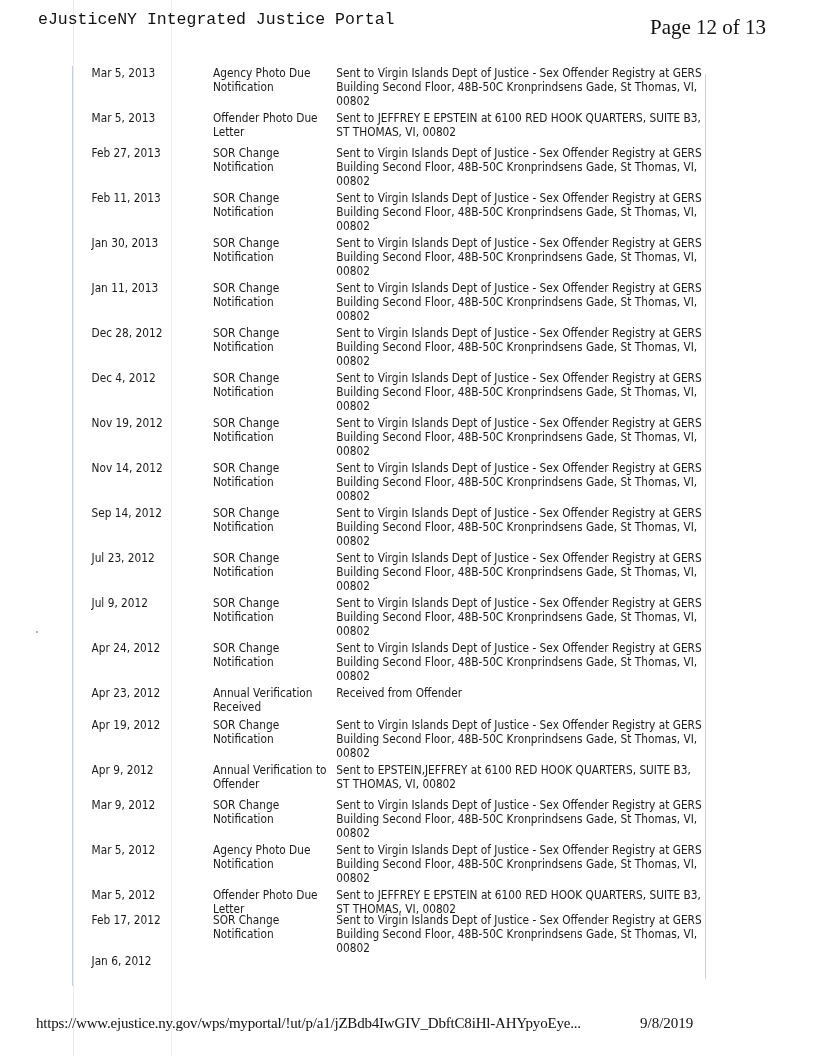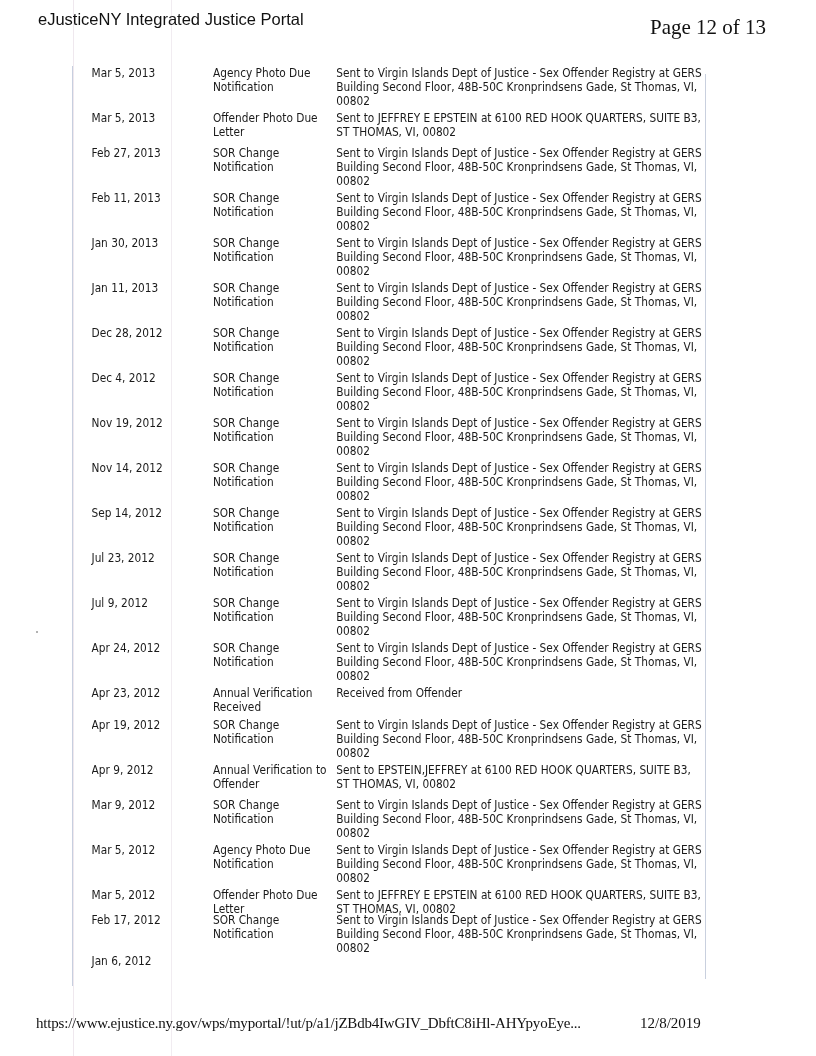--- a/index.html
+++ b/index.html
@@ -1,17 +1,17 @@
 <!DOCTYPE html>
 <html><head>
 <meta charset="utf-8">
 <style>
   html, body { margin: 0; padding: 0; background: #ffffff; }
   body { width: 816px; height: 1056px; position: relative; overflow: hidden; color: #111; }
-  .hdr-title { position: absolute; left: 38px; top: 10px; font-family: Liberation Sans, sans-serif; font-size: 16.5px; color: #111; }
+  .hdr-title { position: absolute; left: 38px; top: 10px; font-family: Liberation Mono, monospace; font-size: 16.5px; color: #111; }
   .hdr-page { position: absolute; left: 650px; top: 15px; font-family: "Liberation Serif", serif; font-size: 21px; color: #111; }
   .faint-vline { position: absolute; top: 0; bottom: 0; left: 73px; width: 1px; background: #efe8ee; }
   .faint-vline2 { position: absolute; top: 0; bottom: 0; left: 171px; width: 1px; background: #f1ecf1; }
   .frame-left { position: absolute; left: 72px; top: 66px; width: 1px; height: 920px; background: #c7cfdf; }
   .frame-right { position: absolute; left: 705px; top: 74px; width: 1px; height: 905px; background: #c9d0de; }
   .mark { position: absolute; left: 36px; top: 631px; width: 2px; height: 2px; background: #999; border-radius: 1px; }
   .rows { position: absolute; left: 86px; top: 66px; width: 620px; font-family: "DejaVu Sans", sans-serif; font-size: 11.5px; line-height: 14px; color: #1a1a1a; transform: scaleX(0.92); transform-origin: left top; }
   .row { position: absolute; left: 0; width: 680px; }
   .c-date { position: absolute; left: 6px; top: 0; width: 120px; white-space: nowrap; }
   .c-type { position: absolute; left: 138px; top: 0; width: 130px; }
@@ -139,13 +139,13 @@
       <div class="c-desc">Sent to Virgin Islands Dept of Justice - Sex Offender Registry at GERS Building Second Floor, 48B-50C Kronprindsens Gade, St Thomas, VI, 00802</div>
     </div>
     <div class="row" style="top: 888px;">
       <div class="c-date">Jan 6, 2012</div>
       <div class="c-type"></div>
       <div class="c-desc"></div>
     </div>
   </div>
 
 <div class="footer">https://www.ejustice.ny.gov/wps/myportal/!ut/p/a1/jZBdb4IwGIV_DbftC8iHl-AHYpyoEye...</div>
-<div class="footer-date">12/8/2019</div>
+<div class="footer-date">9/8/2019</div>
 
 </body></html>

